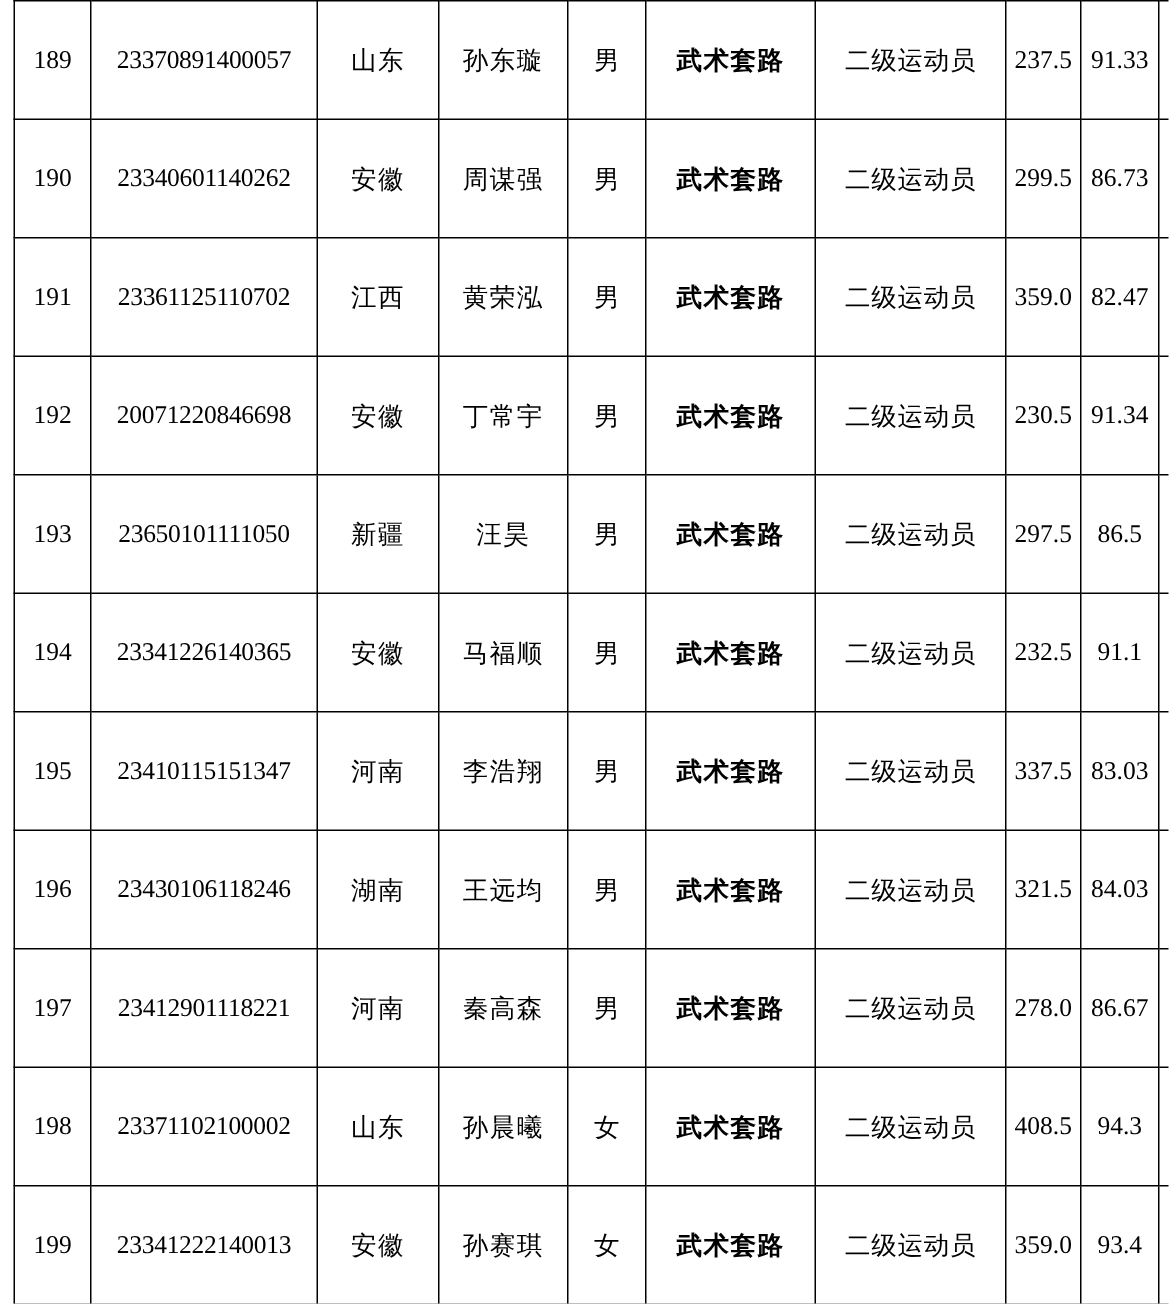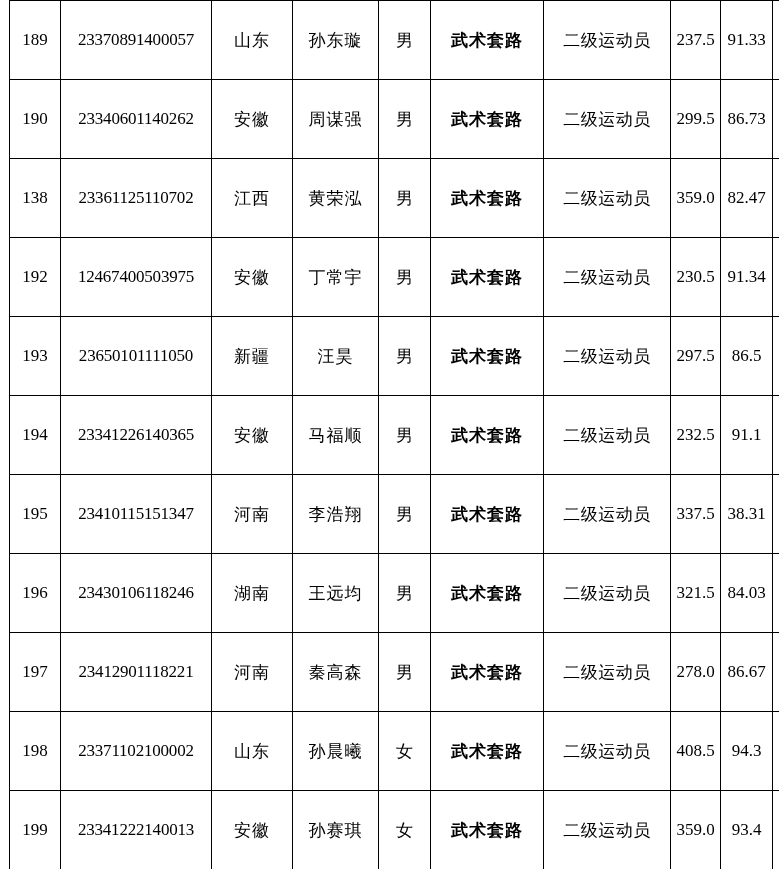--- a/index.html
+++ b/index.html
@@ -94,34 +94,34 @@
         <td class="prov">安徽</td>
         <td class="name">周谋强</td>
         <td class="gender">男</td>
         <td class="event">武术套路</td>
         <td class="level">二级运动员</td>
         <td class="score">299.5</td>
         <td class="score">86.73</td>
         <td class="score">75.69</td>
       </tr>
       <tr>
-        <td class="idx">138</td>
+        <td class="idx">191</td>
         <td class="id">23361125110702</td>
         <td class="prov">江西</td>
         <td class="name">黄荣泓</td>
         <td class="gender">男</td>
         <td class="event">武术套路</td>
         <td class="level">二级运动员</td>
         <td class="score">359.0</td>
         <td class="score">82.47</td>
         <td class="score">75.68</td>
       </tr>
       <tr>
         <td class="idx">192</td>
-        <td class="id">12467400503975</td>
+        <td class="id">20071220846698</td>
         <td class="prov">安徽</td>
         <td class="name">丁常宇</td>
         <td class="gender">男</td>
         <td class="event">武术套路</td>
         <td class="level">二级运动员</td>
         <td class="score">230.5</td>
         <td class="score">91.34</td>
         <td class="score">75.46</td>
       </tr>
       <tr>
@@ -150,21 +150,21 @@
       </tr>
       <tr>
         <td class="idx">195</td>
         <td class="id">23410115151347</td>
         <td class="prov">河南</td>
         <td class="name">李浩翔</td>
         <td class="gender">男</td>
         <td class="event">武术套路</td>
         <td class="level">二级运动员</td>
         <td class="score">337.5</td>
-        <td class="score">38.31</td>
+        <td class="score">83.03</td>
         <td class="score">75.0</td>
       </tr>
       <tr>
         <td class="idx">196</td>
         <td class="id">23430106118246</td>
         <td class="prov">湖南</td>
         <td class="name">王远均</td>
         <td class="gender">男</td>
         <td class="event">武术套路</td>
         <td class="level">二级运动员</td>

